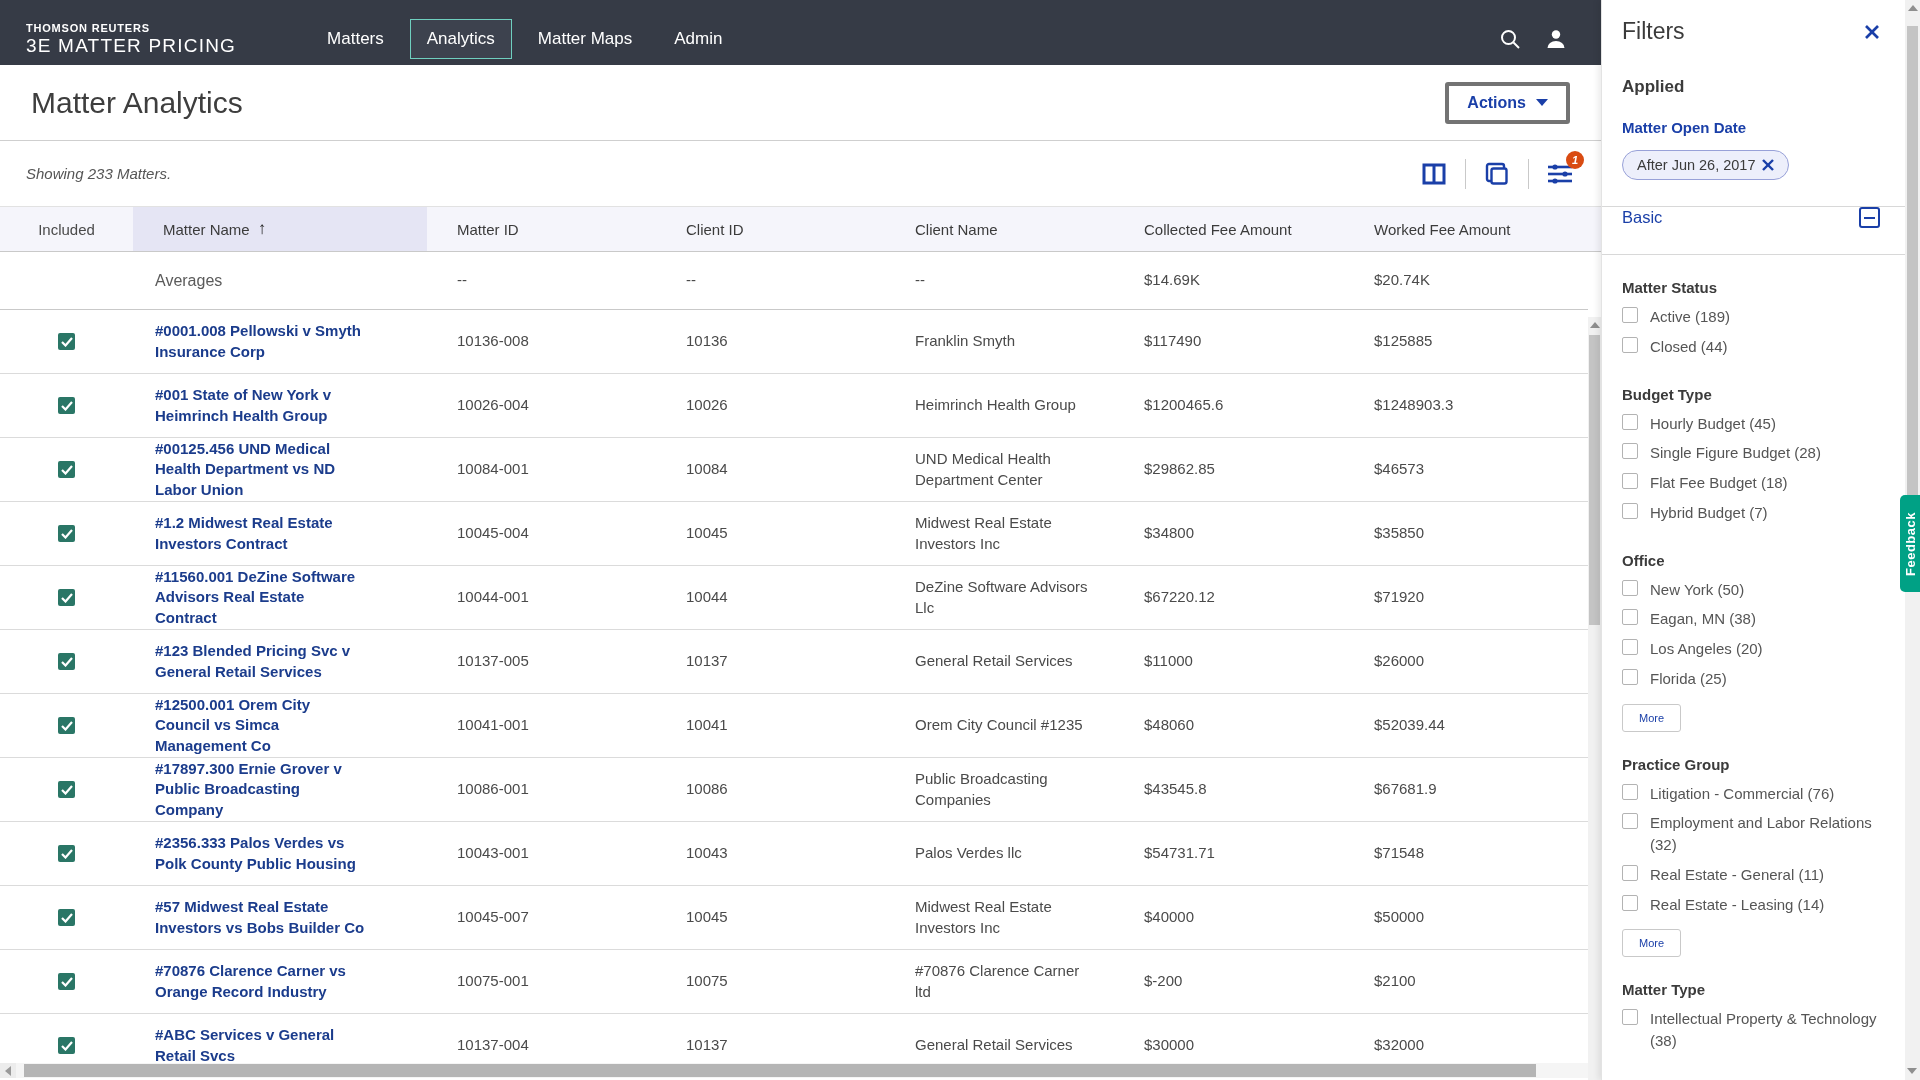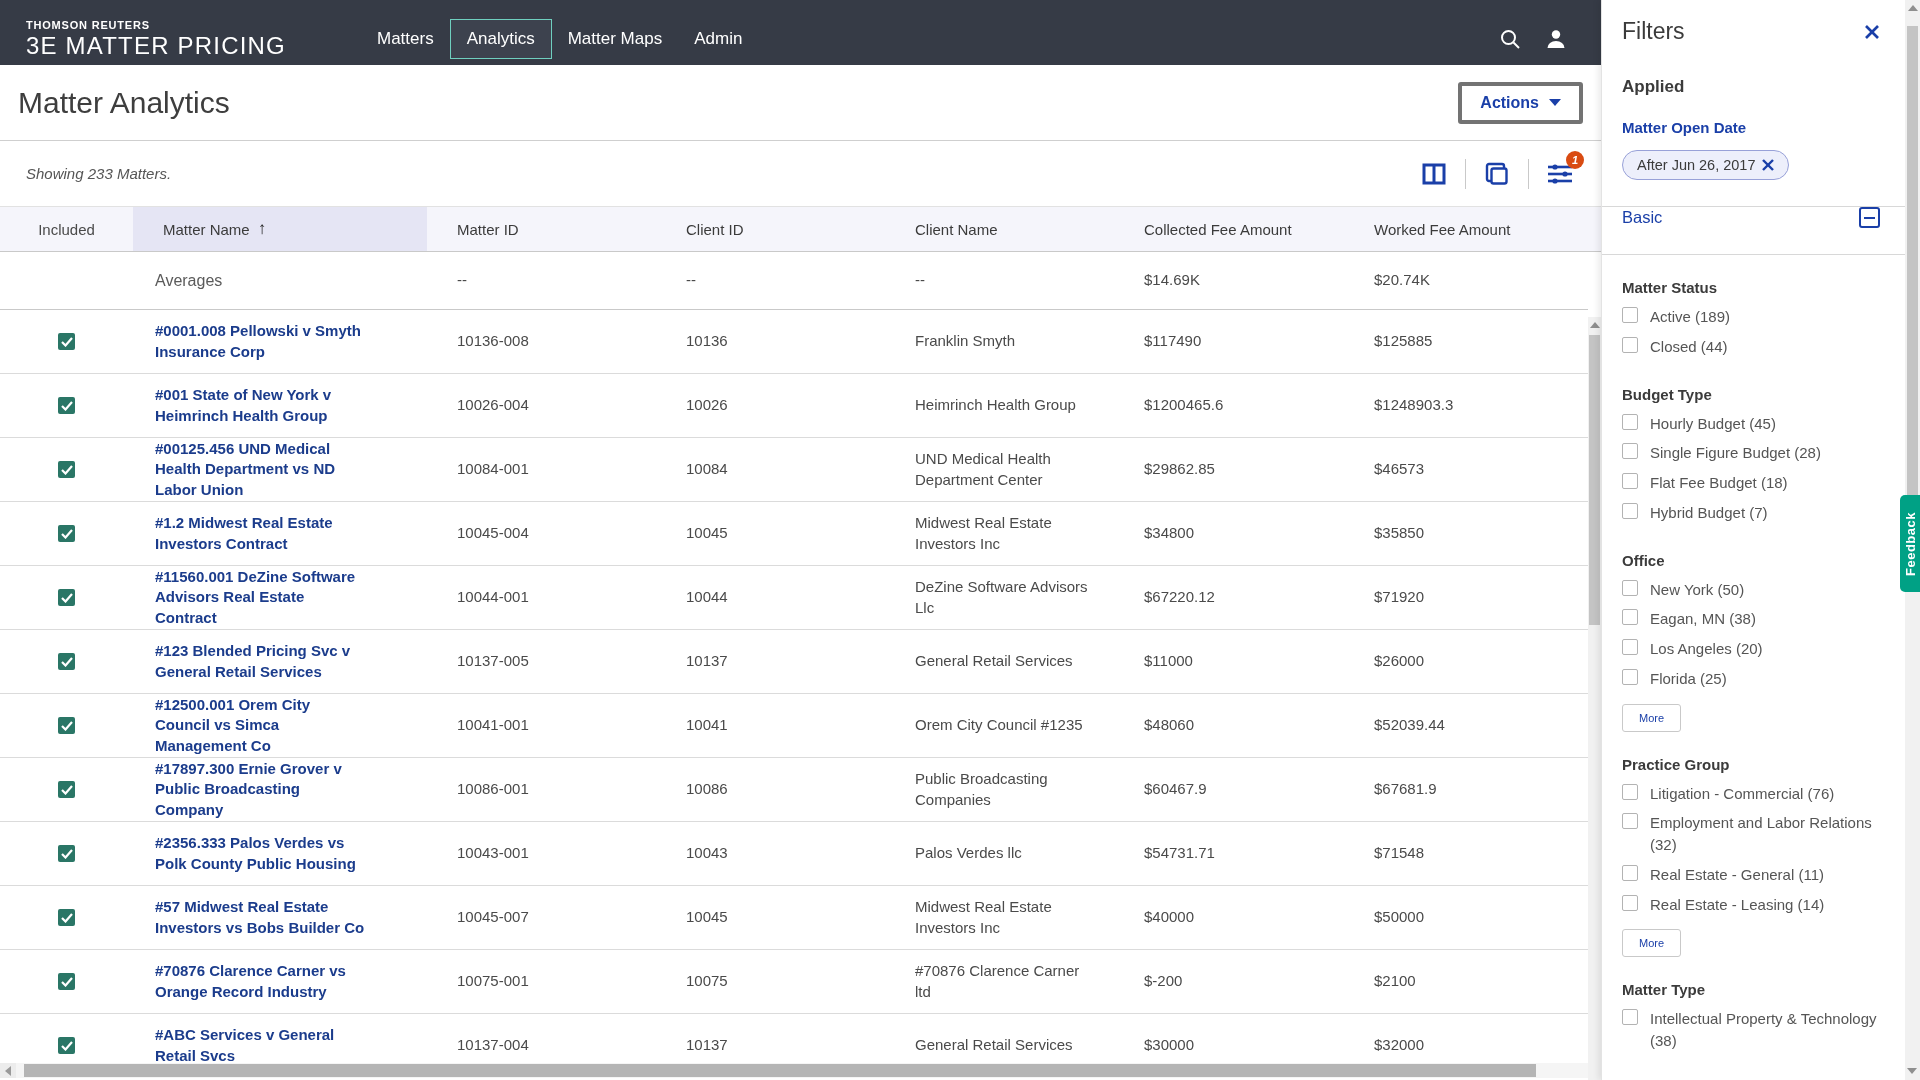--- a/index.html
+++ b/index.html
@@ -4,31 +4,31 @@
 <style>
   * { margin:0; padding:0; box-sizing:border-box; }
   html,body { width:1920px; height:1080px; overflow:hidden; background:#fff;
               font-family:"Liberation Sans", sans-serif; }
 
   
   .topnav { position:absolute; left:0; top:0; width:1601px; height:78px;
             background:#363B46; display:flex; align-items:center; }
   .brand { margin-left:26px; color:#fff; }
   .brand-top { font-size:11px; font-weight:bold; letter-spacing:.8px; }
-  .brand-bottom { font-size:24px; font-weight:400; letter-spacing:1.2px; margin-top:1px; }
-  .nav-items { display:flex; align-items:center; gap:0; margin-left:75px; }
+  .brand-bottom { font-size:19px; font-weight:400; letter-spacing:1.2px; margin-top:1px; }
+  .nav-items { display:flex; align-items:center; gap:10px; margin-left:75px; }
   .nav-item { color:#fff; font-size:17px; padding:9px 16px; cursor:pointer; }
   .nav-item.active { border:1px solid #6FCFBF; background:#3D424E; }
   .nav-right { margin-left:auto; margin-right:34px; display:flex; align-items:center; gap:24px; }
   .nav-icon { width:22px; height:22px; cursor:pointer; }
 
   
   .main { position:absolute; left:0; top:65px; width:1601px; height:1015px; background:#fff; }
   .title-row { height:76px; display:flex; align-items:center; justify-content:space-between;
-               padding:0 18px; border-bottom:1px solid #CFCFCF; }
+               padding:0 31px; border-bottom:1px solid #CFCFCF; }
   .page-title { font-size:30px; color:#3E3E3E; font-weight:400; }
   .actions-btn { display:flex; align-items:center; gap:10px; border:4px solid #737373;
                  border-radius:3px; background:#fff; padding:8px 18px; cursor:pointer;
                  color:#1A3FA8; font-size:16px; font-weight:bold; }
   .caret-down { width:0; height:0; border-left:6px solid transparent;
                 border-right:6px solid transparent; border-top:7px solid #1A3FA8; }
 
   .status-row { height:65px; display:flex; align-items:center; justify-content:space-between;
                 padding:0 26px; }
   .status-text { font-style:italic; font-size:15px; color:#555; }
@@ -354,21 +354,21 @@
           </span>
         </div>
         <div class="td name">
           <a class="matter-link">#17897.300 Ernie Grover v Public Broadcasting Company</a>
         </div>
         <div class="td">10086-001</div>
         <div class="td">10086</div>
         <div class="td">
           <span class="cellwrap">Public Broadcasting Companies</span>
         </div>
-        <div class="td">$60467.9</div>
+        <div class="td">$43545.8</div>
         <div class="td">$67681.9</div>
       </div>
 
       <div class="grid-row trow">
         <div class="td center">
           <span class="cbx">
             <svg width="12" height="10" viewBox="0 0 12 10">
               <polyline points="1,5 4.5,8.5 11,1" fill="none" stroke="#fff" stroke-width="2.2"></polyline>
             </svg>
           </span>

